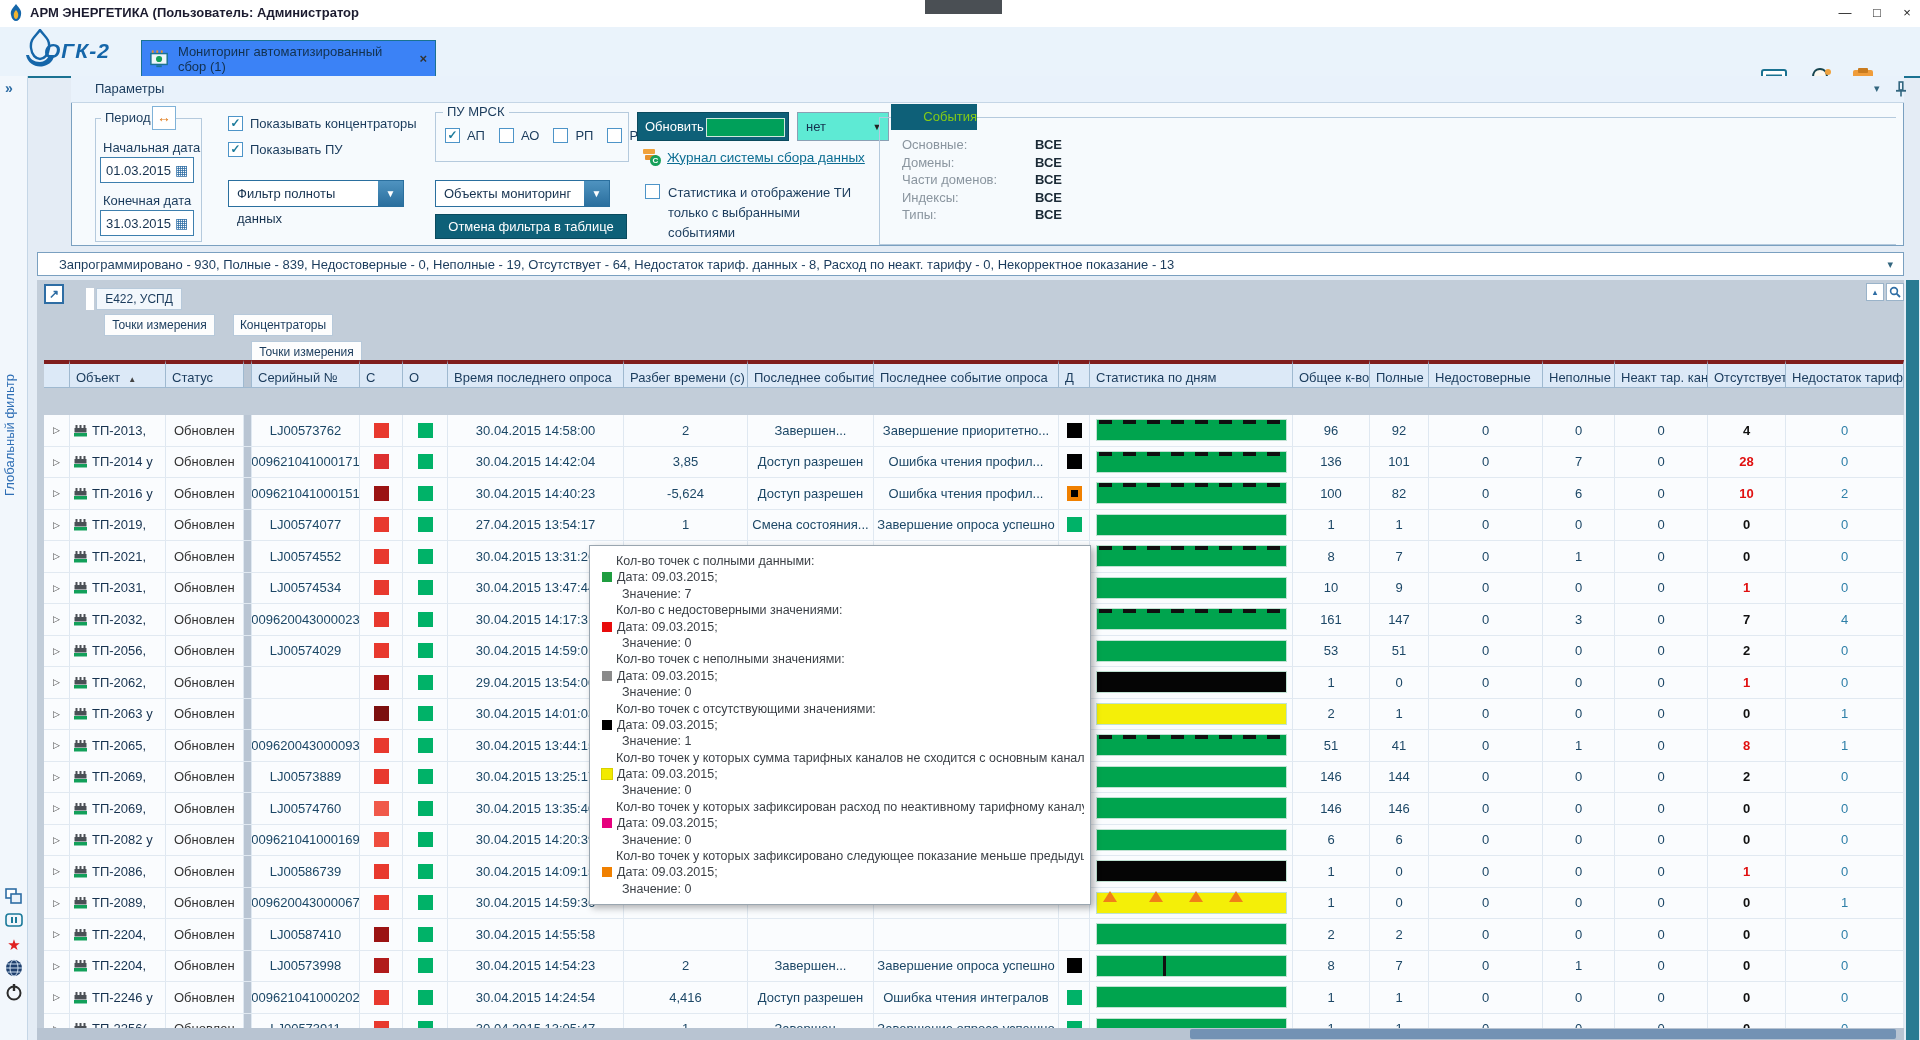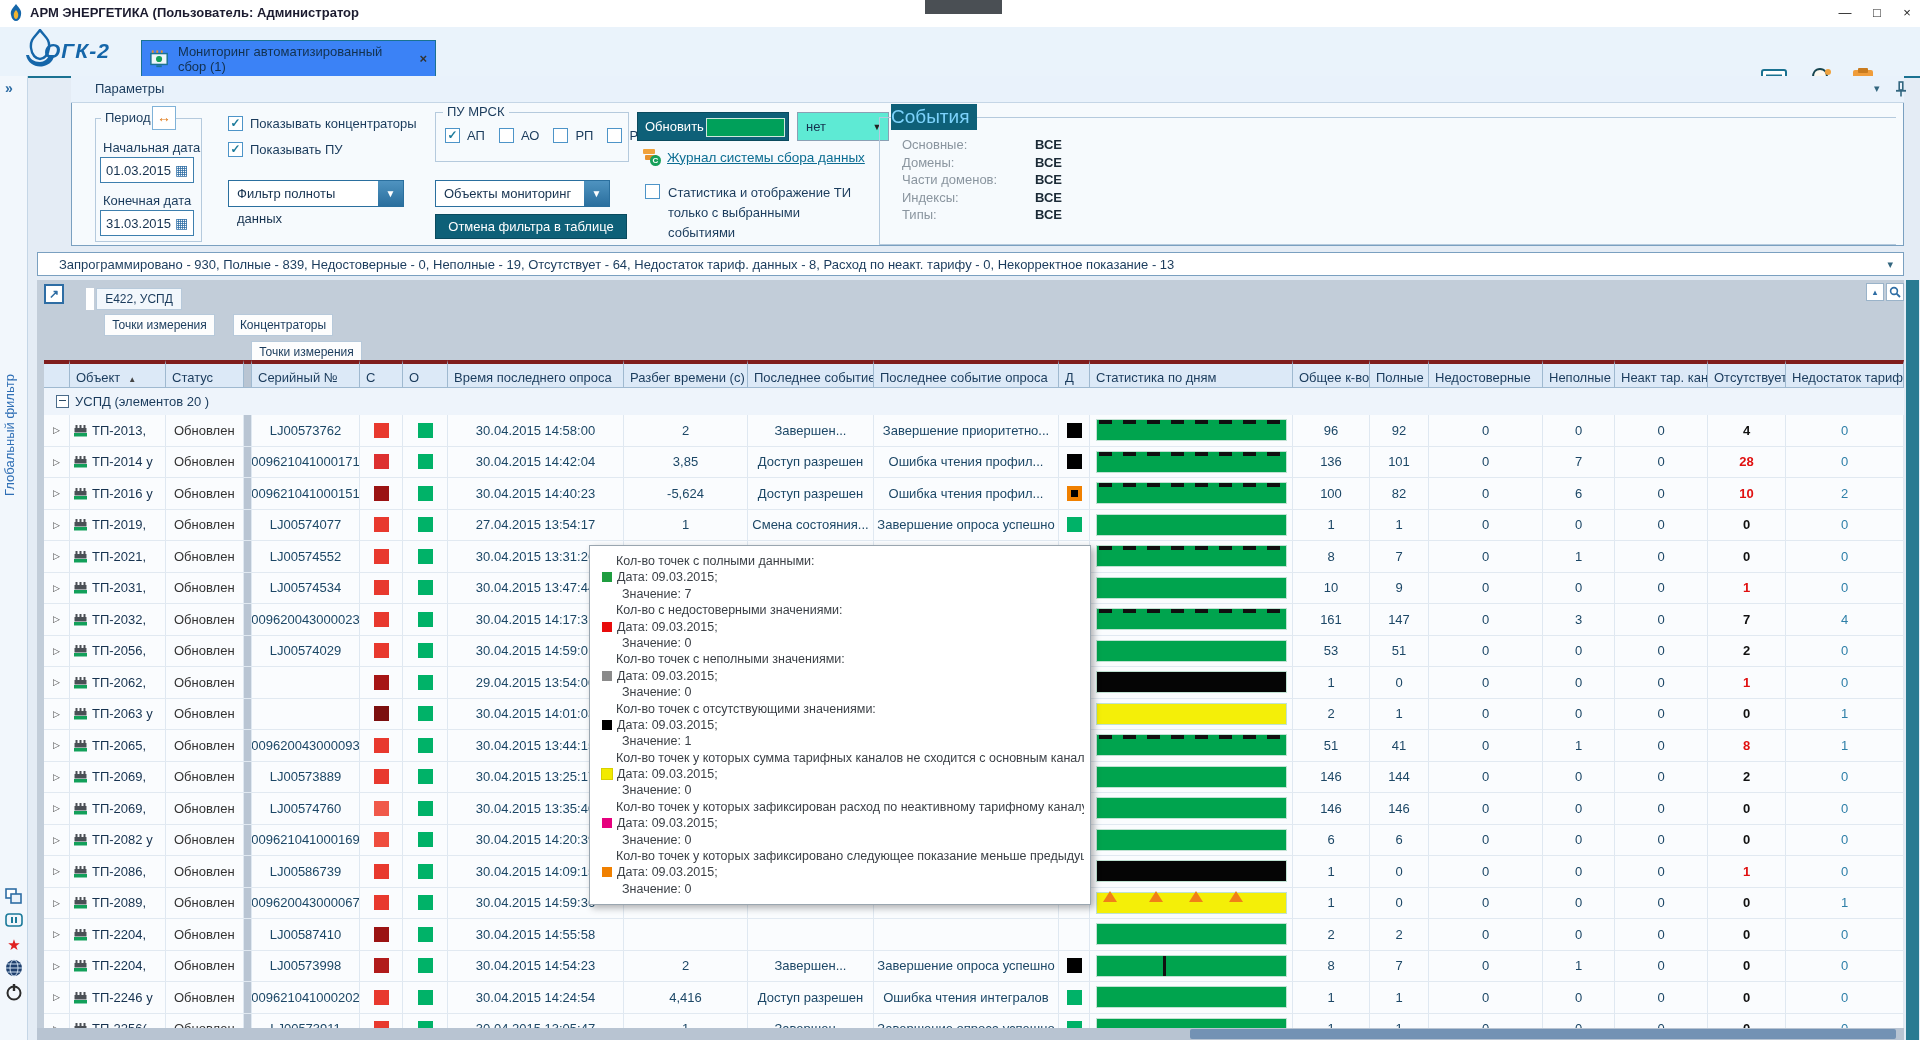--- a/index.html
+++ b/index.html
@@ -89,22 +89,22 @@
   .jicon .p1{position:absolute;left:0;top:1px;width:12px;height:5px;background:#f0a23c;border-radius:1px;}
   .jicon .p2{position:absolute;left:2px;top:7px;width:12px;height:5px;background:#e8912c;border-radius:1px;}
   .jicon .gc{position:absolute;left:7px;top:7px;width:11px;height:11px;border-radius:50%;background:#17a05a;color:#fff;
       font-size:8px;line-height:11px;text-align:center;font-weight:bold;}
   .jlink{font-size:13.5px;color:#0c6d92;text-decoration:underline;}
 
   .statcb{left:645px;top:184px;}
   .statcb-lines{left:668px;top:183px;font-size:13px;color:#1a3b5c;line-height:20px;}
 
   .events-box{left:879px;top:117px;width:1016px;height:126px;border:1px solid #b5cadd;border-right:none;}
-  .events-chip{left:891px;top:104px;width:86px;height:26px;background:#0e6078;color:#7dd3fc;font-size:19px;
-      text-align:left;line-height:26px;}
+  .events-chip{left:891px;top:104px;width:86px;height:26px;background:#0e6078;color:#84cc16;font-size:13px;
+      text-align:right;line-height:26px;}
   .events-grid{left:902px;top:136px;width:300px;}
   .ev-row{display:flex;height:17.5px;align-items:center;}
   .ev-lab{width:133px;font-size:13px;color:#8a959f;}
   .ev-val{font-size:13px;color:#1b2a36;font-weight:600;}
 
   
   .statusline{left:37px;top:252px;width:1867px;height:24px;background:#fff;border:1px solid #7aa0c0;box-sizing:border-box;}
   .statusline .st{position:absolute;left:21px;top:4px;font-size:13px;color:#1a3b5c;white-space:nowrap;}
   .statusline .sarr{position:absolute;right:10px;top:5px;font-size:11px;color:#33667f;}
 
@@ -420,24 +420,20 @@
       <div class="h-cell">Д</div>
       <div class="h-cell">Статистика по дням</div>
       <div class="h-cell">Общее к-во</div>
       <div class="h-cell">Полные</div>
       <div class="h-cell">Недостоверные</div>
       <div class="h-cell">Неполные</div>
       <div class="h-cell">Неакт тар. кан.</div>
       <div class="h-cell">Отсутствует</div>
       <div class="h-cell">Недостаток тариф. да</div>
     </div>
-  <div class="abs grouprow">
-    <span class="minusbox"></span>
-    <span>УСПД (элементов 20 )</span>
-  </div>
   <div class="abs tbody" id="tbody">
       <div class="t-row">
         <div class="t-cell c-exp">▷</div>
         <div class="t-cell c-obj">
           <svg width="13" height="13" viewBox="0 0 13 13">
             <rect x="1.5" y="1" width="2" height="3" fill="#4a4f55"></rect>
             <rect x="5.5" y="1" width="2" height="3" fill="#4a4f55"></rect>
             <rect x="9.5" y="1" width="2" height="3" fill="#4a4f55"></rect>
             <rect x="0.5" y="4" width="12" height="4.5" fill="#4a4f55"></rect>
             <rect x="0" y="9" width="13" height="3.5" fill="#12a05a"></rect>

